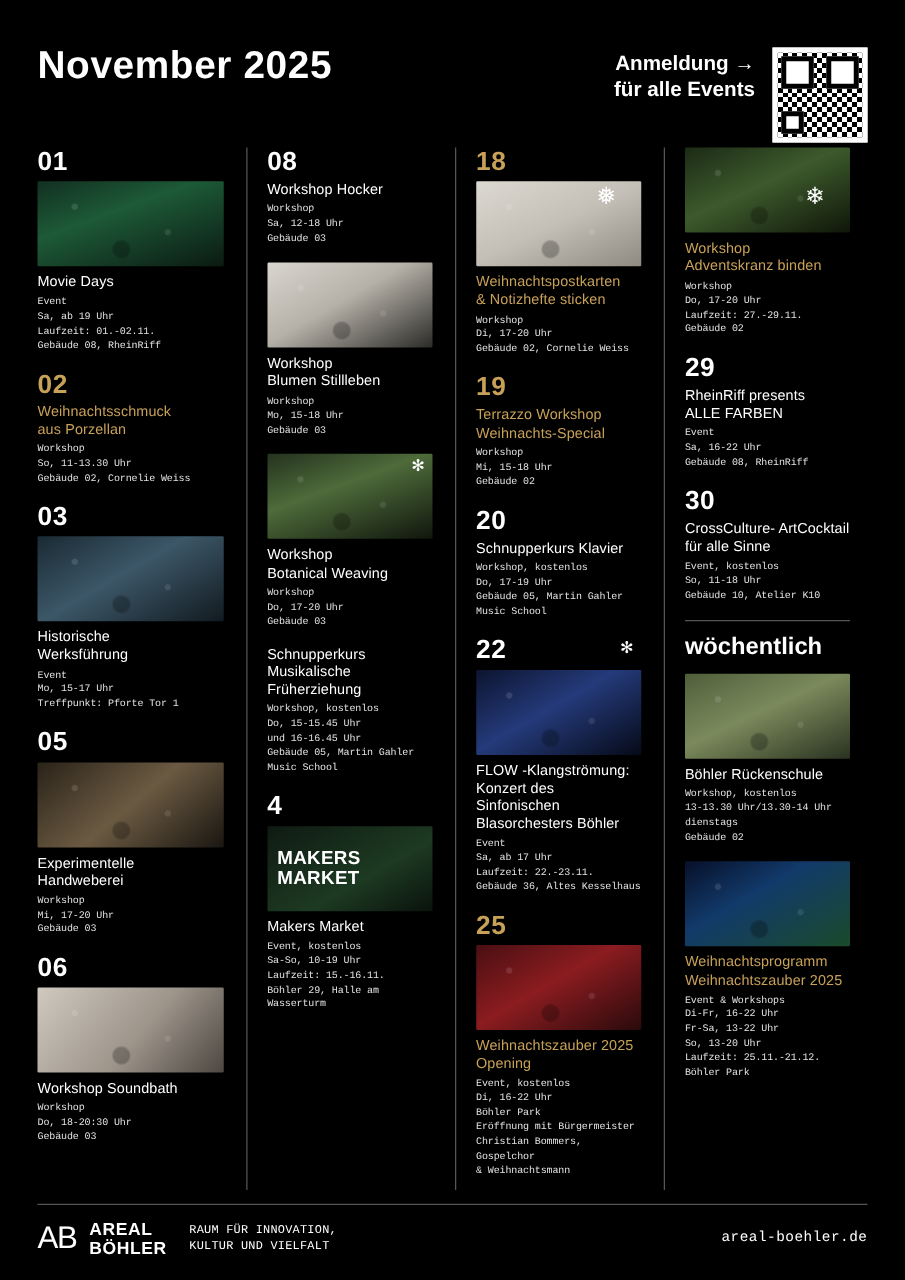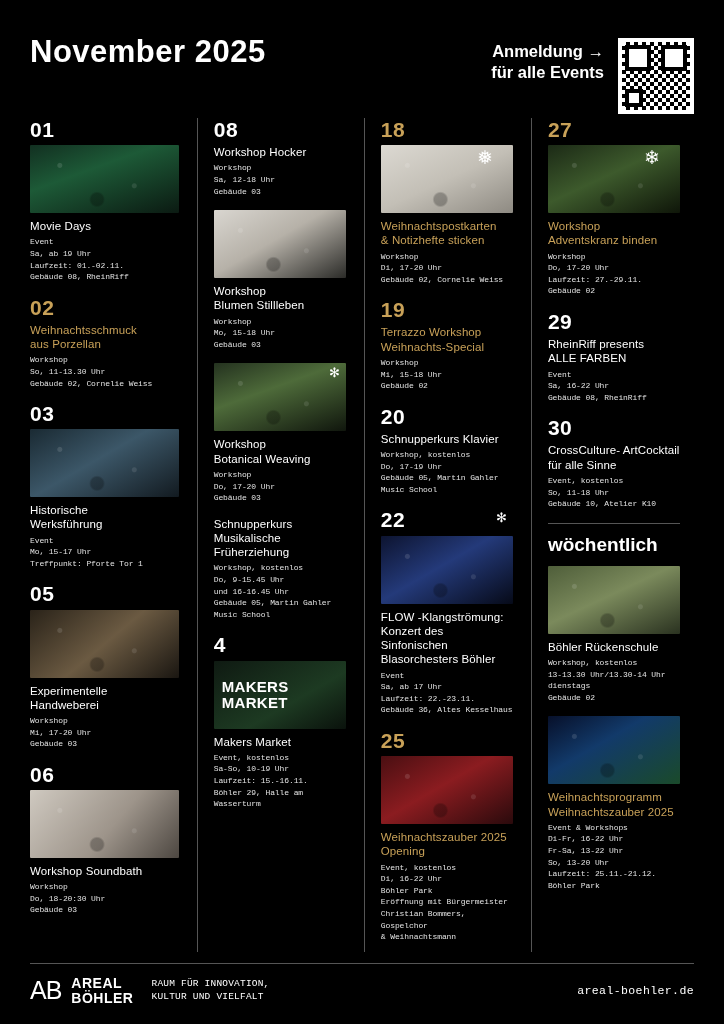--- a/index.html
+++ b/index.html
@@ -352,21 +352,21 @@
           <span class="flake f2">✻</span>
         </div>
         <div class="entry">
           <div class="etitle" style="color:#ffffff">
             <div>Schnupperkurs</div>
             <div>Musikalische</div>
             <div>Früherziehung</div>
           </div>
           <div class="emeta">
             <span class="m">Workshop, kostenlos</span>
-            <span class="m">Do, 9-15.45 Uhr</span>
+            <span class="m">Do, 15-15.45 Uhr</span>
             <span class="m">und 16-16.45 Uhr</span>
             <span class="m">Gebäude 05, Martin Gahler</span>
             <span class="m">Music School</span>
           </div>
         </div>
         <div class="entry">
           <div class="daynum" style="color:#ffffff">4</div>
           <div class="photo p-makers">
             <div class="makers-text">
               <div>MAKERS</div>
@@ -458,21 +458,20 @@
             <span class="m">Di, 16-22 Uhr</span>
             <span class="m">Böhler Park</span>
             <span class="m">Eröffnung mit Bürgermeister</span>
             <span class="m">Christian Bommers, Gospelchor</span>
             <span class="m">&amp; Weihnachtsmann</span>
           </div>
         </div>
       </div>
       <div class="col">
         <div class="entry" style="position: relative;">
-          <div class="daynum" style="color:#c8a158">27</div>
           <div class="photo p-advent">
             <div class="photo-overlay-dots"></div>
           </div>
           <div class="etitle" style="color:#c8a158">
             <div>Workshop</div>
             <div>Adventskranz binden</div>
           </div>
           <div class="emeta">
             <span class="m">Workshop</span>
             <span class="m">Do, 17-20 Uhr</span>

